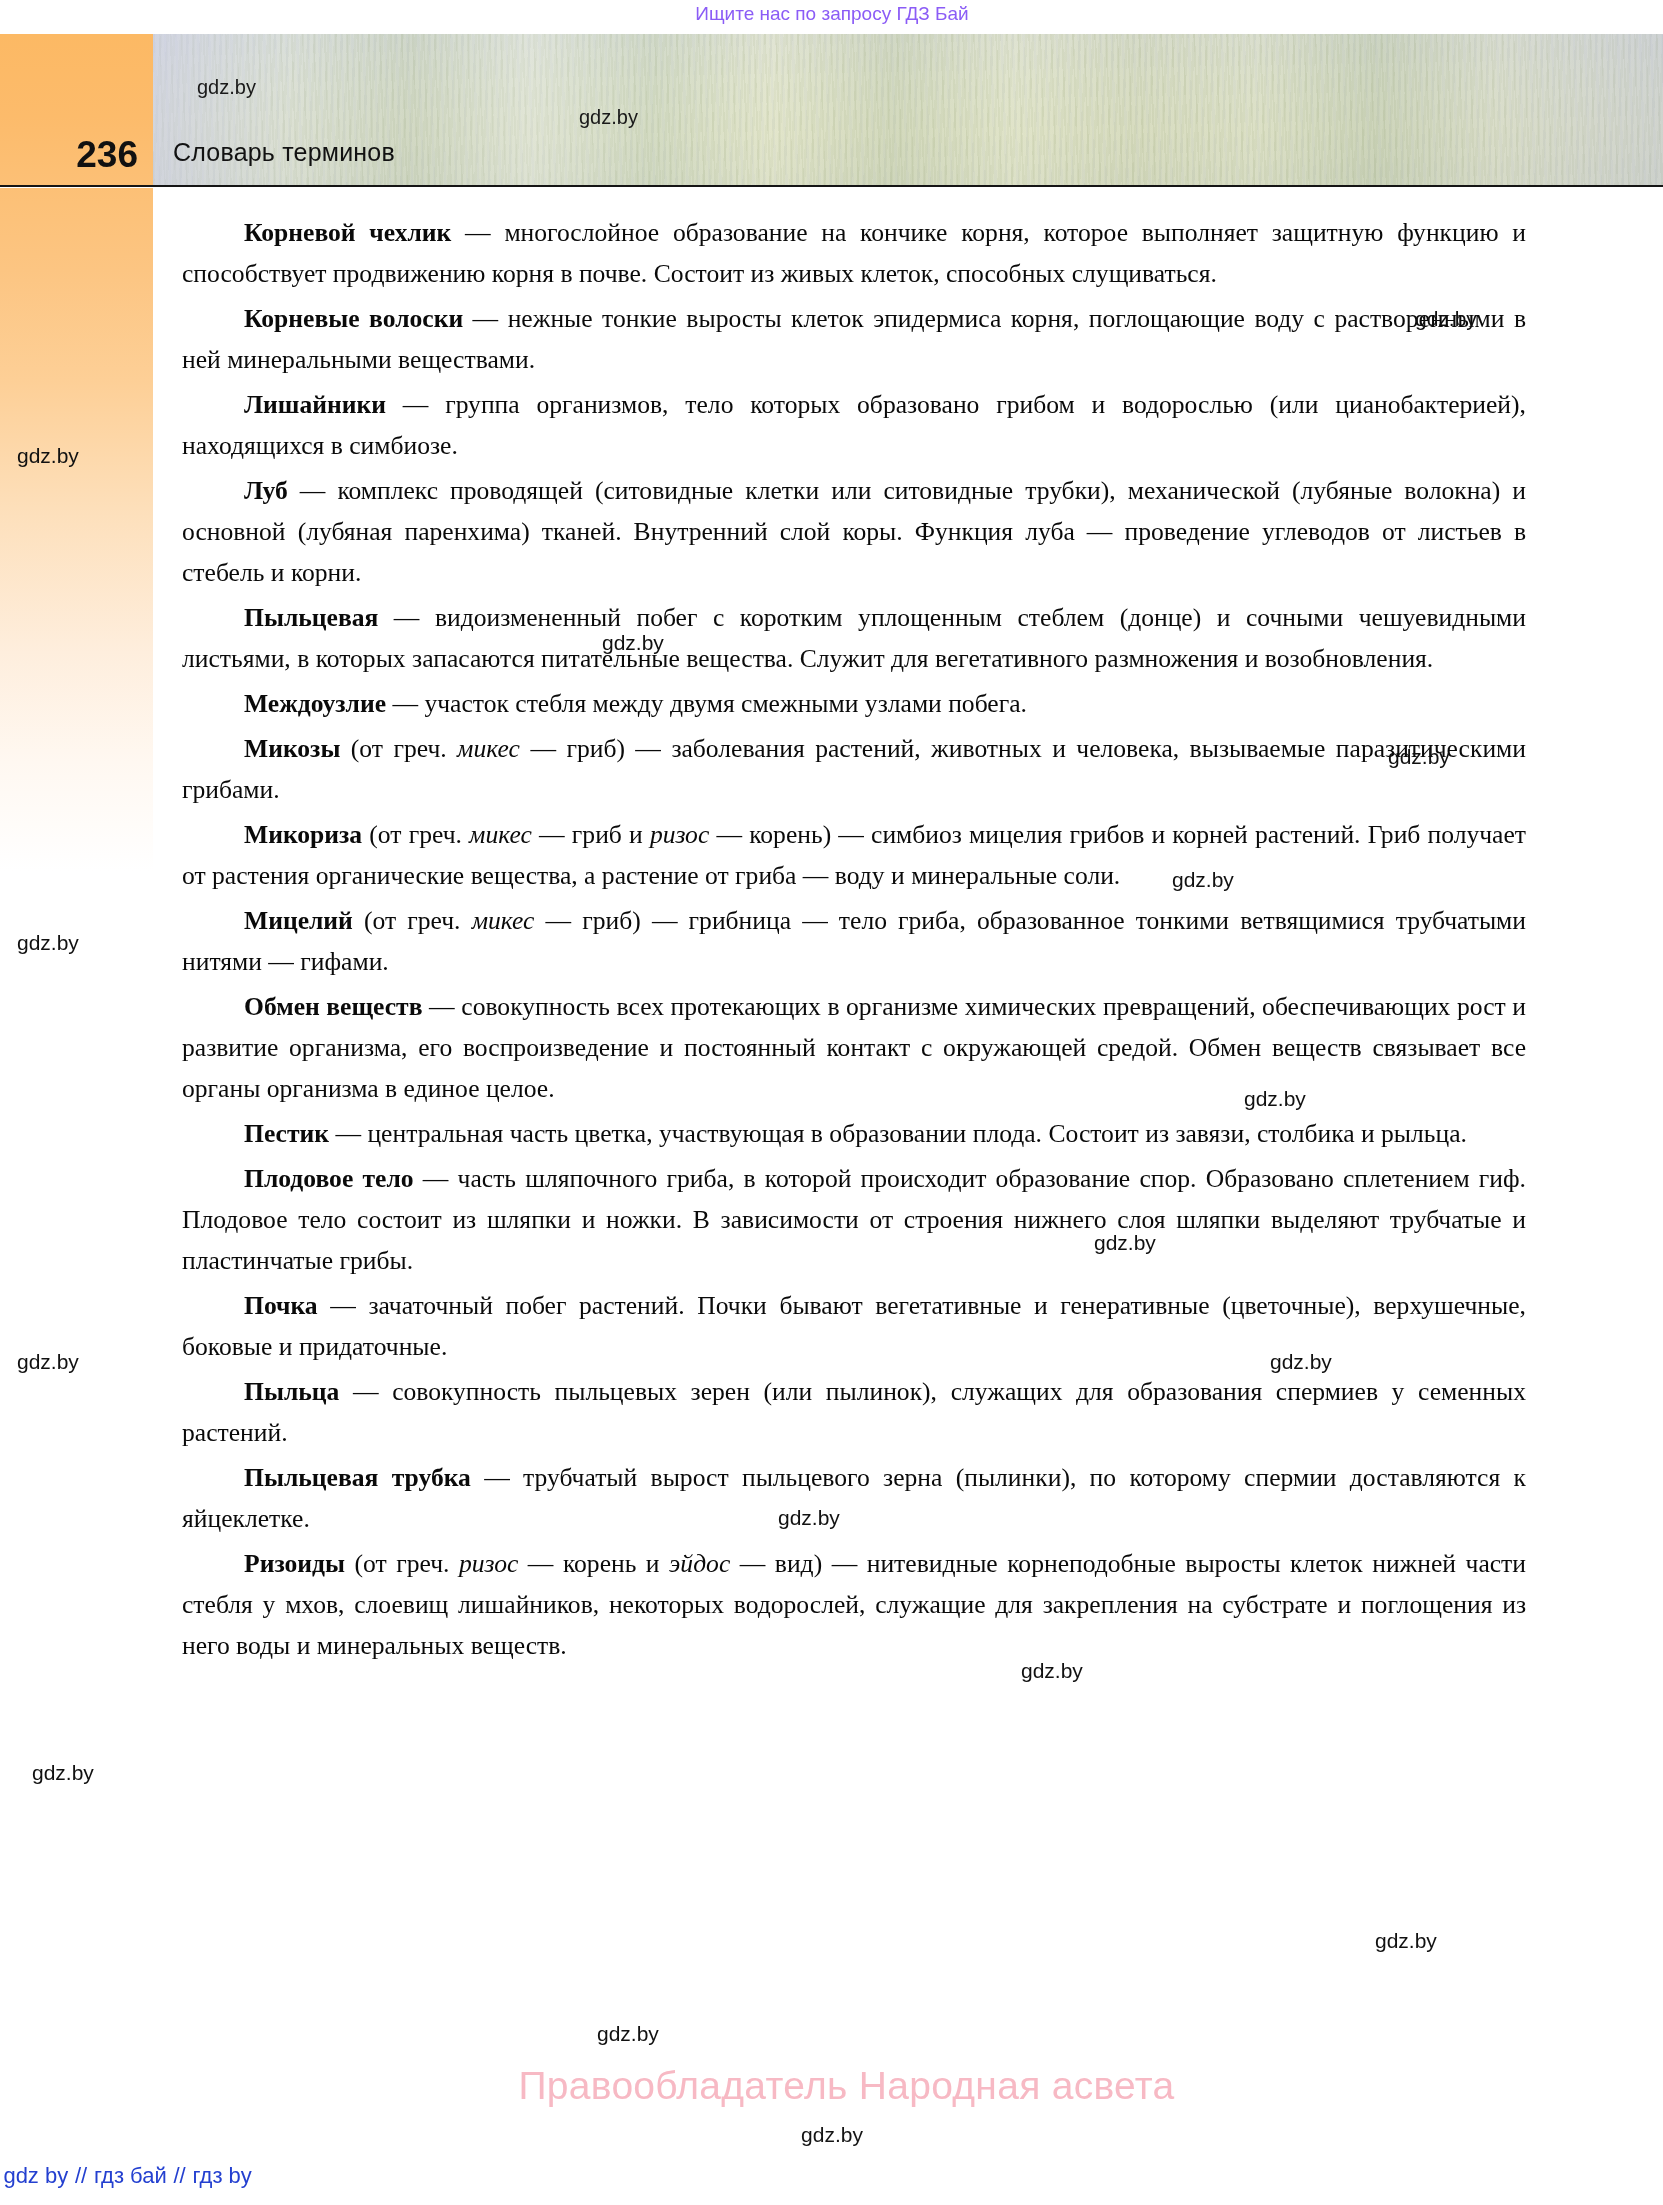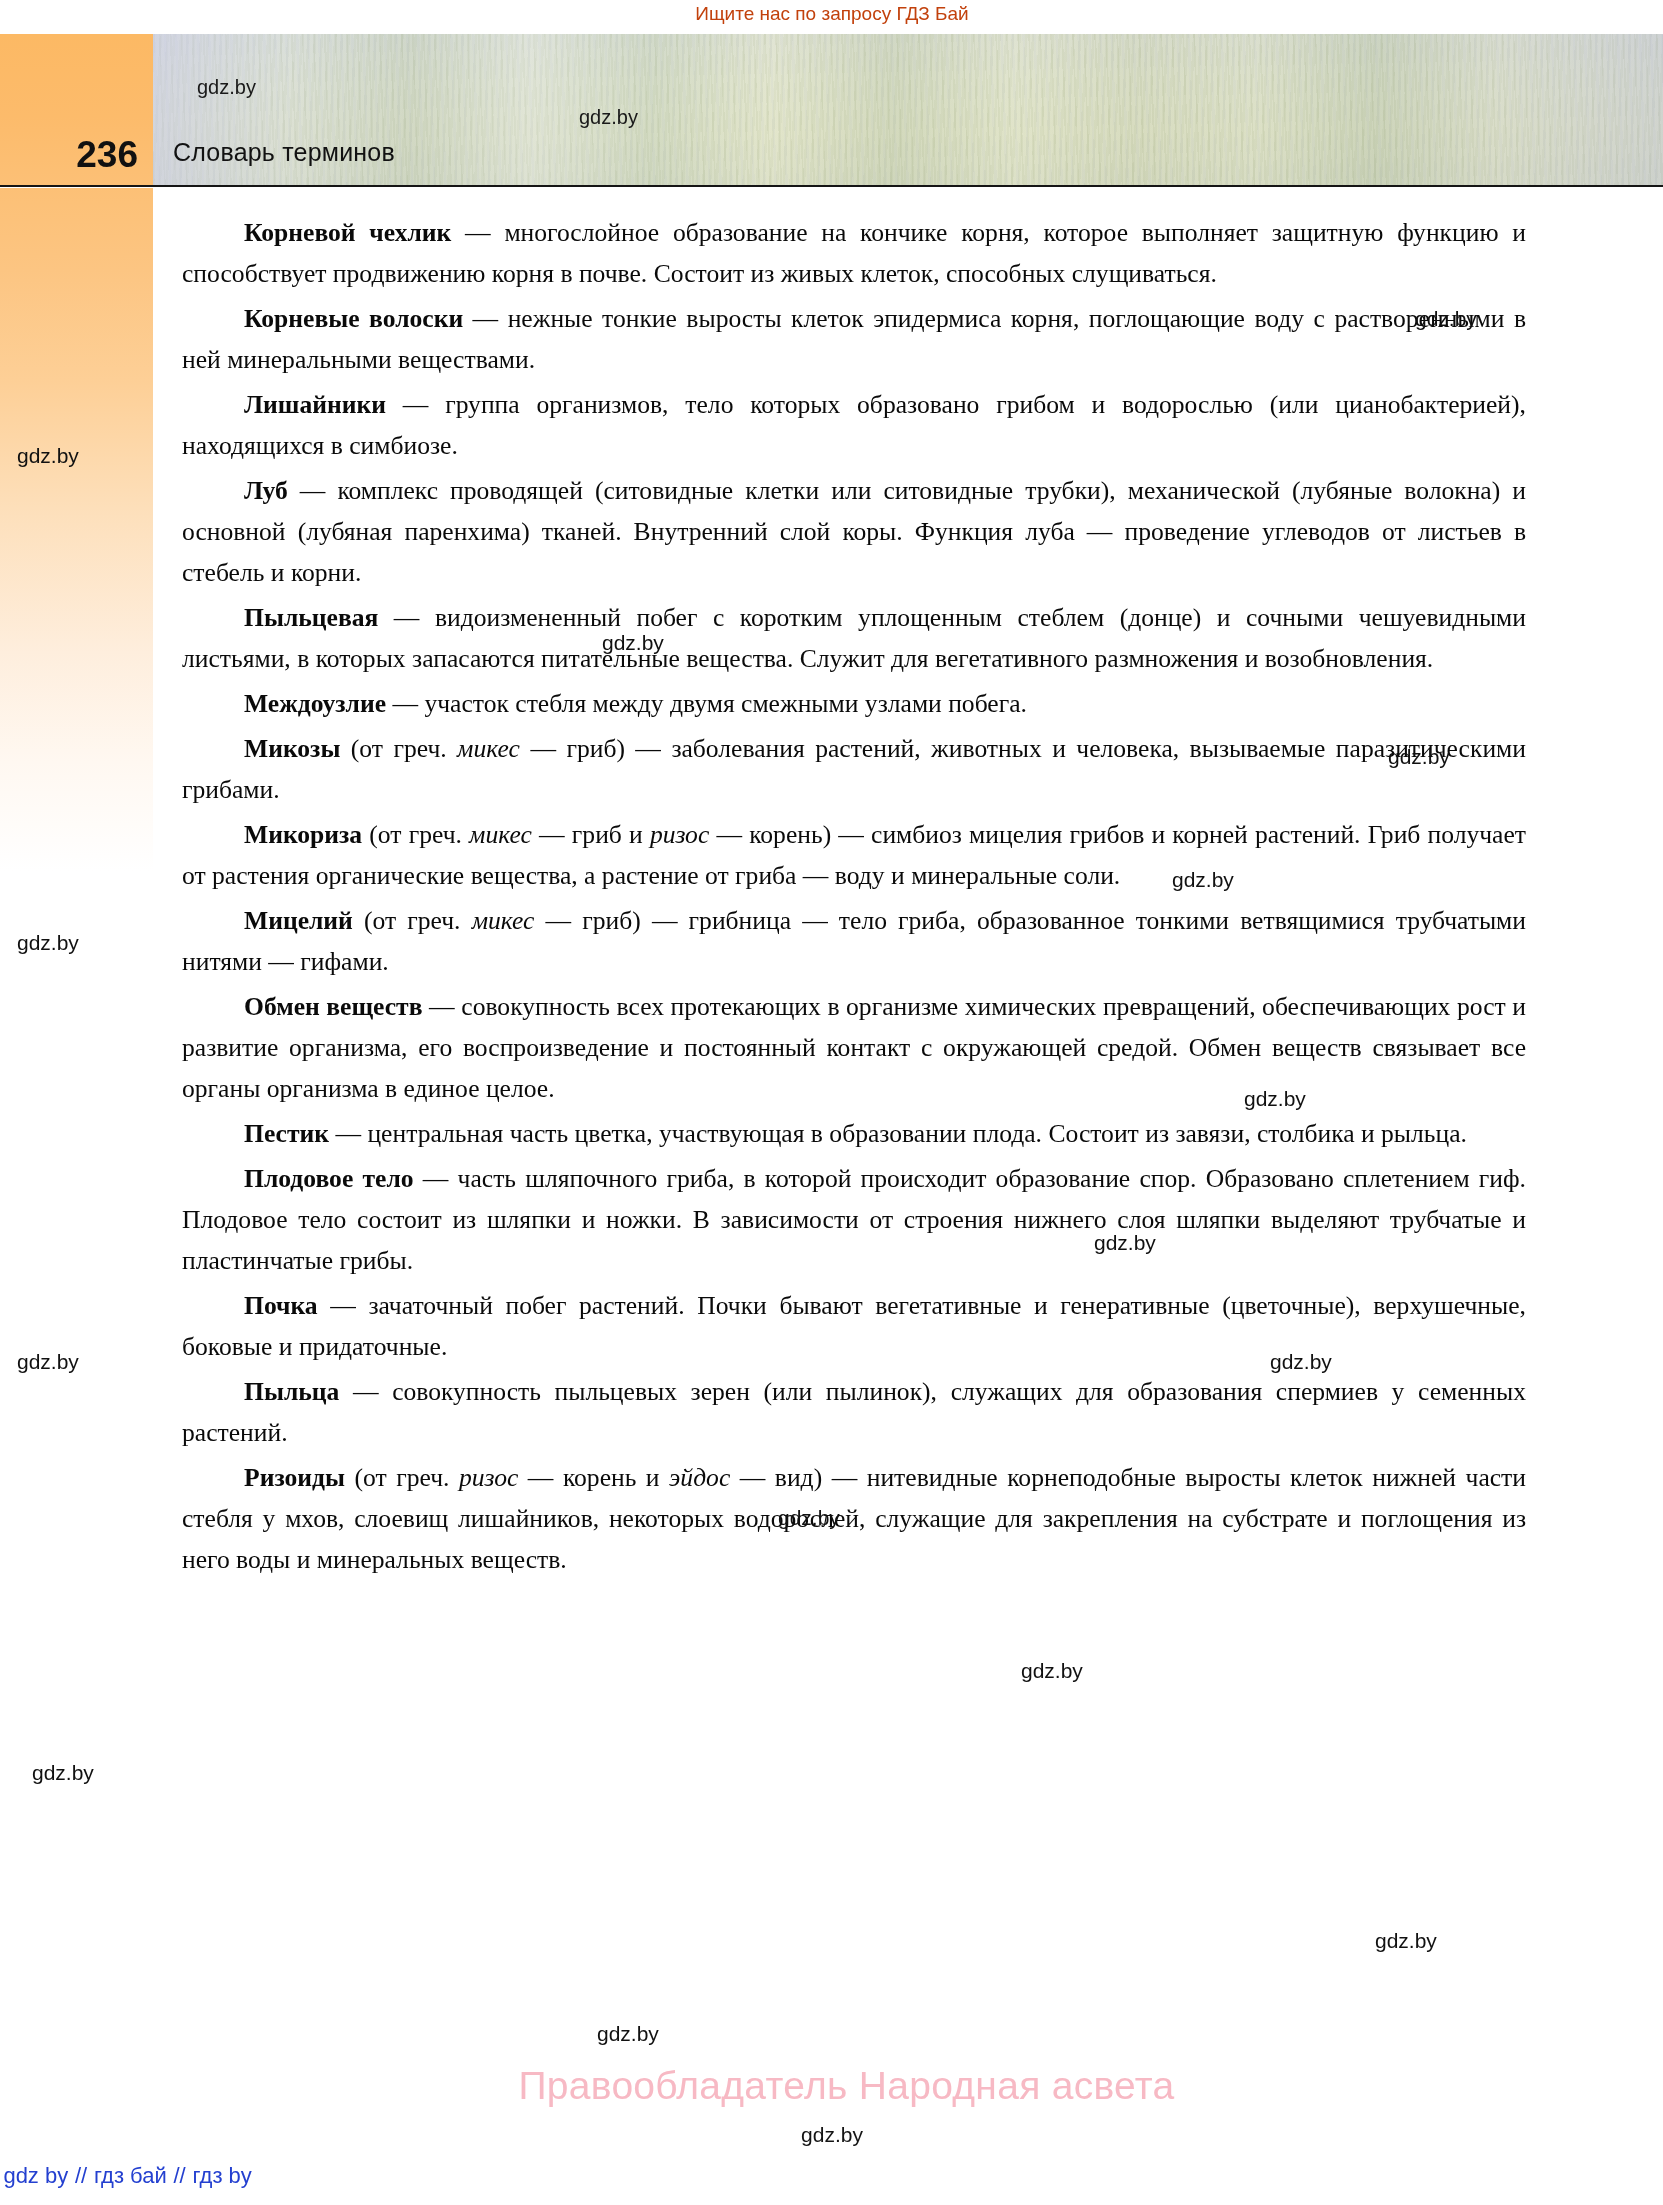--- a/index.html
+++ b/index.html
@@ -15,21 +15,21 @@
     overflow:hidden;
   }
 
   
   .promo-strip {
     position:absolute; top:0; left:0; width:1664px; height:27px;
     background:#ffffff;
     display:flex; align-items:center; justify-content:center;
   }
   .promo-text {
-    color:#c2410c;
+    color:#8b5cf6;
     font-family:"Liberation Sans", sans-serif;
     font-size:19px; font-weight:400;
     letter-spacing:0px;
   }
 
   
   .header-band {
     position:absolute; top:34px; left:0; width:1664px; height:154px;
   }
   .header-pagenum-box {
@@ -166,20 +166,21 @@
       <p class="entry"><b>Пыльцевая</b> — видоизмененный побег с коротким уплощенным стеблем (донце) и сочными чешуевидными листьями, в которых запасаются питательные вещества. Служит для вегетативного размножения и возобновления.</p>
       <p class="entry"><b>Междоузлие</b> — участок стебля между двумя смежными узлами побега.</p>
       <p class="entry"><b>Микозы</b> (от греч. <i>микес</i> — гриб) — заболевания растений, животных и человека, вызываемые паразитическими грибами.</p>
       <p class="entry"><b>Микориза</b> (от греч. <i>микес</i> — гриб и <i>ризос</i> — корень) — симбиоз мицелия грибов и корней растений. Гриб получает от растения органические вещества, а растение от гриба — воду и минеральные соли.</p>
       <p class="entry"><b>Мицелий</b> (от греч. <i>микес</i> — гриб) — грибница — тело гриба, образованное тонкими ветвящимися трубчатыми нитями — гифами.</p>
       <p class="entry"><b>Обмен веществ</b> — совокупность всех протекающих в организме химических превращений, обеспечивающих рост и развитие организма, его воспроизведение и постоянный контакт с окружающей средой. Обмен веществ связывает все органы организма в единое целое.</p>
       <p class="entry"><b>Пестик</b> — центральная часть цветка, участвующая в образовании плода. Состоит из завязи, столбика и рыльца.</p>
       <p class="entry"><b>Плодовое тело</b> — часть шляпочного гриба, в которой происходит образование спор. Образовано сплетением гиф. Плодовое тело состоит из шляпки и ножки. В зависимости от строения нижнего слоя шляпки выделяют трубчатые и пластинчатые грибы.</p>
       <p class="entry"><b>Почка</b> — зачаточный побег растений. Почки бывают вегетативные и генеративные (цветочные),  верхушечные, боковые и придаточные.</p>
       <p class="entry"><b>Пыльца</b> — совокупность пыльцевых зерен (или пылинок), служащих для образования спермиев у семенных растений.</p>
+      <p class="entry"><b>Пыльцевая трубка</b> — трубчатый вырост пыльцевого зерна (пылинки), по которому спермии доставляются к яйцеклетке.</p>
       <p class="entry"><b>Ризоиды</b> (от греч. <i>ризос</i> — корень и <i>эйдос</i> — вид) — нитевидные корнеподобные выросты клеток нижней части стебля у мхов, слоевищ лишайников, некоторых водорослей, служащие для закрепления на субстрате и поглощения из него воды и минеральных веществ.</p>
     </div>
 
   <div id="wm-host">
       <span class="wm" style="left: 1415px; top: 307px;">gdz.by</span>
       <span class="wm" style="left: 17px; top: 444px;">gdz.by</span>
       <span class="wm" style="left: 602px; top: 631px;">gdz.by</span>
       <span class="wm" style="left: 1388px; top: 745px;">gdz.by</span>
       <span class="wm" style="left: 17px; top: 931px;">gdz.by</span>
       <span class="wm" style="left: 1172px; top: 868px;">gdz.by</span>

